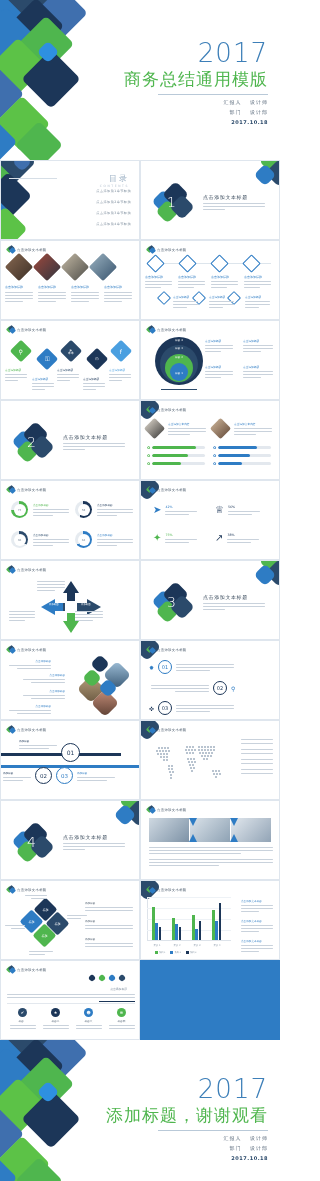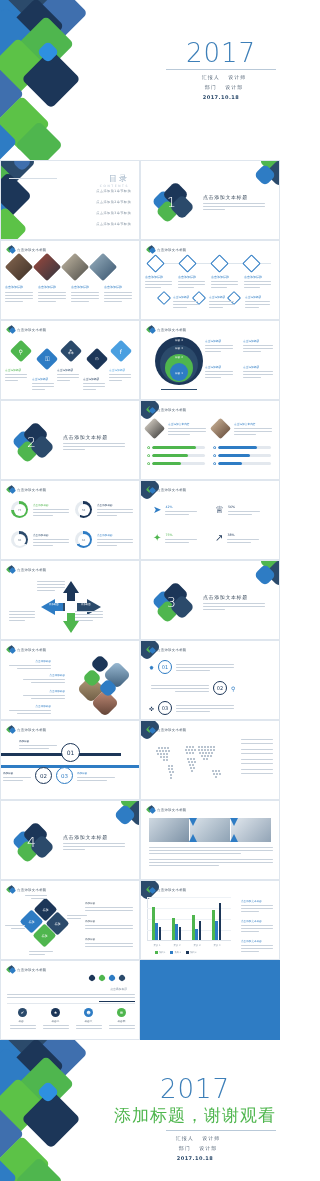--- a/index.html
+++ b/index.html
@@ -13,21 +13,21 @@
 
   
   .slide { position:absolute; background:#fff; overflow:hidden; }
   .grid-slide { width:140px; height:80px; border:0.5px solid #dfe6ee; }
 
   
   .cover { left:0; width:280px; height:160px; }
   .cover-deco { position:absolute; inset:0; overflow:hidden; }
   .dia { position:absolute; border-radius:5px; transform:rotate(45deg); }
 
-  .cover-text { position:absolute; right:4px; top:40px; text-align:center; }
+  .cover-text { position:absolute; right:12px; top:40px; text-align:right; }
   .cover-year { font-size:26px; color:#3d7fb8; letter-spacing:1px; line-height:1; font-weight:300;}
   .cover-title { font-size:17px; color:#4fb64e; letter-spacing:1px; margin-top:2px; white-space:nowrap; }
   .cover-rule { height:1px; background:#b9c9d8; width:110px; margin:3px 0 3px auto; }
   .cover-meta { font-size:5px; color:#5b6b7c; margin-top:4px; letter-spacing:1px; }
   .cover-meta span { display:inline-block; margin-left:6px; }
   .cover-date { font-size:5px; color:#2b4a6b; font-weight:bold; margin-top:4px; letter-spacing:.5px; }
 
   
   .sl-head { position:absolute; left:6px; top:5px; display:flex; align-items:center; gap:3px; }
   .sl-badge { width:7px; height:7px; position:relative; }
@@ -100,20 +100,21 @@
       <div class="dia" style="left:-2px;top:46px;width:40px;height:40px;background:#5cc247;"></div>
       <div class="dia" style="left:30px;top:58px;width:42px;height:42px;background:#1c3658;"></div>
       <div class="dia" style="left:-24px;top:74px;width:40px;height:40px;background:#3f6fae;"></div>
       <div class="dia" style="left:40px;top:44px;width:16px;height:16px;background:#2e90e0;"></div>
       <div class="dia" style="left:2px;top:104px;width:40px;height:40px;background:#5cc247;"></div>
       <div class="dia" style="left:-26px;top:124px;width:36px;height:36px;background:#2e7cc4;"></div>
       <div class="dia" style="left:22px;top:128px;width:34px;height:34px;background:#4fb64e;"></div>
     </div>
     <div class="cover-text">
       <div class="cover-year">2017</div>
+      <div class="cover-title">商务总结通用模版</div>
       <div class="cover-rule"></div>
       <div class="cover-meta">
         <span>汇报人</span>
         <span>设计师</span>
       </div>
       <div class="cover-meta">
         <span>部门</span>
         <span>设计部</span>
       </div>
       <div class="cover-date">2017.10.18</div>

